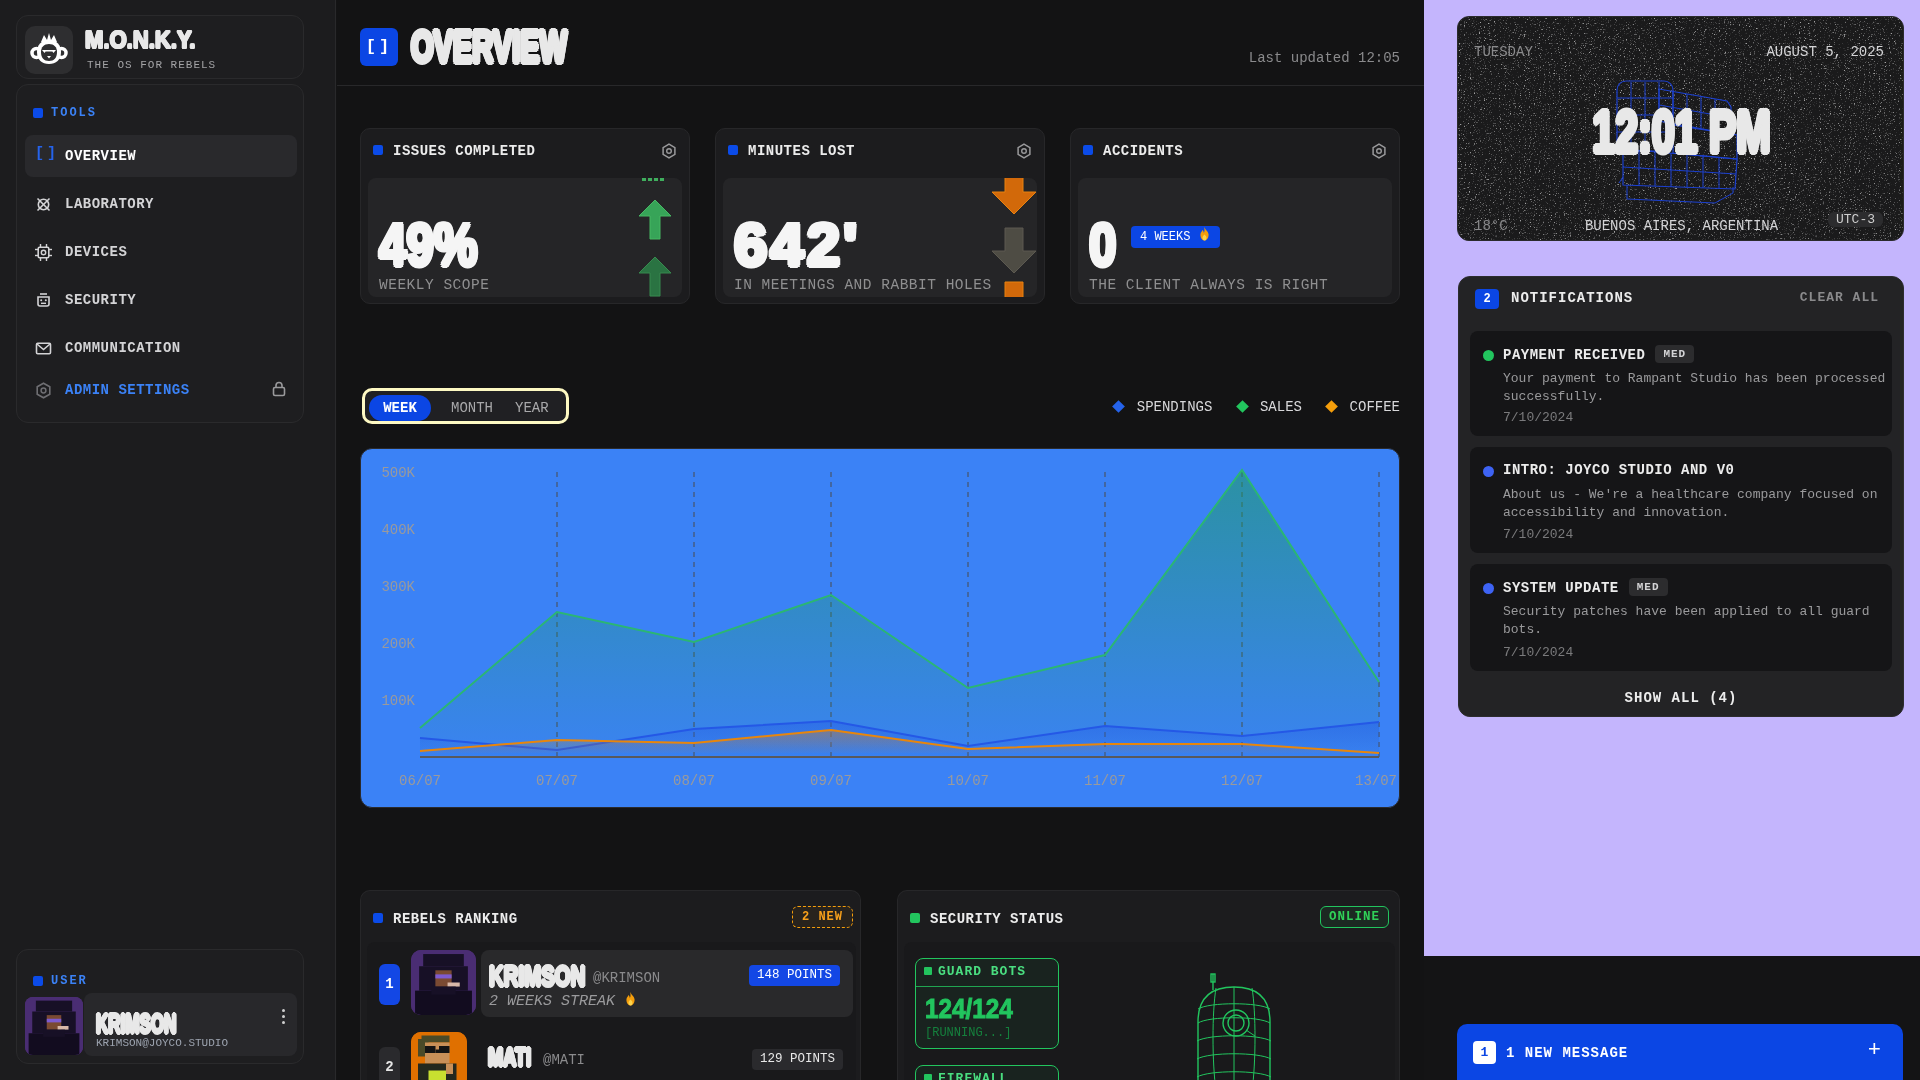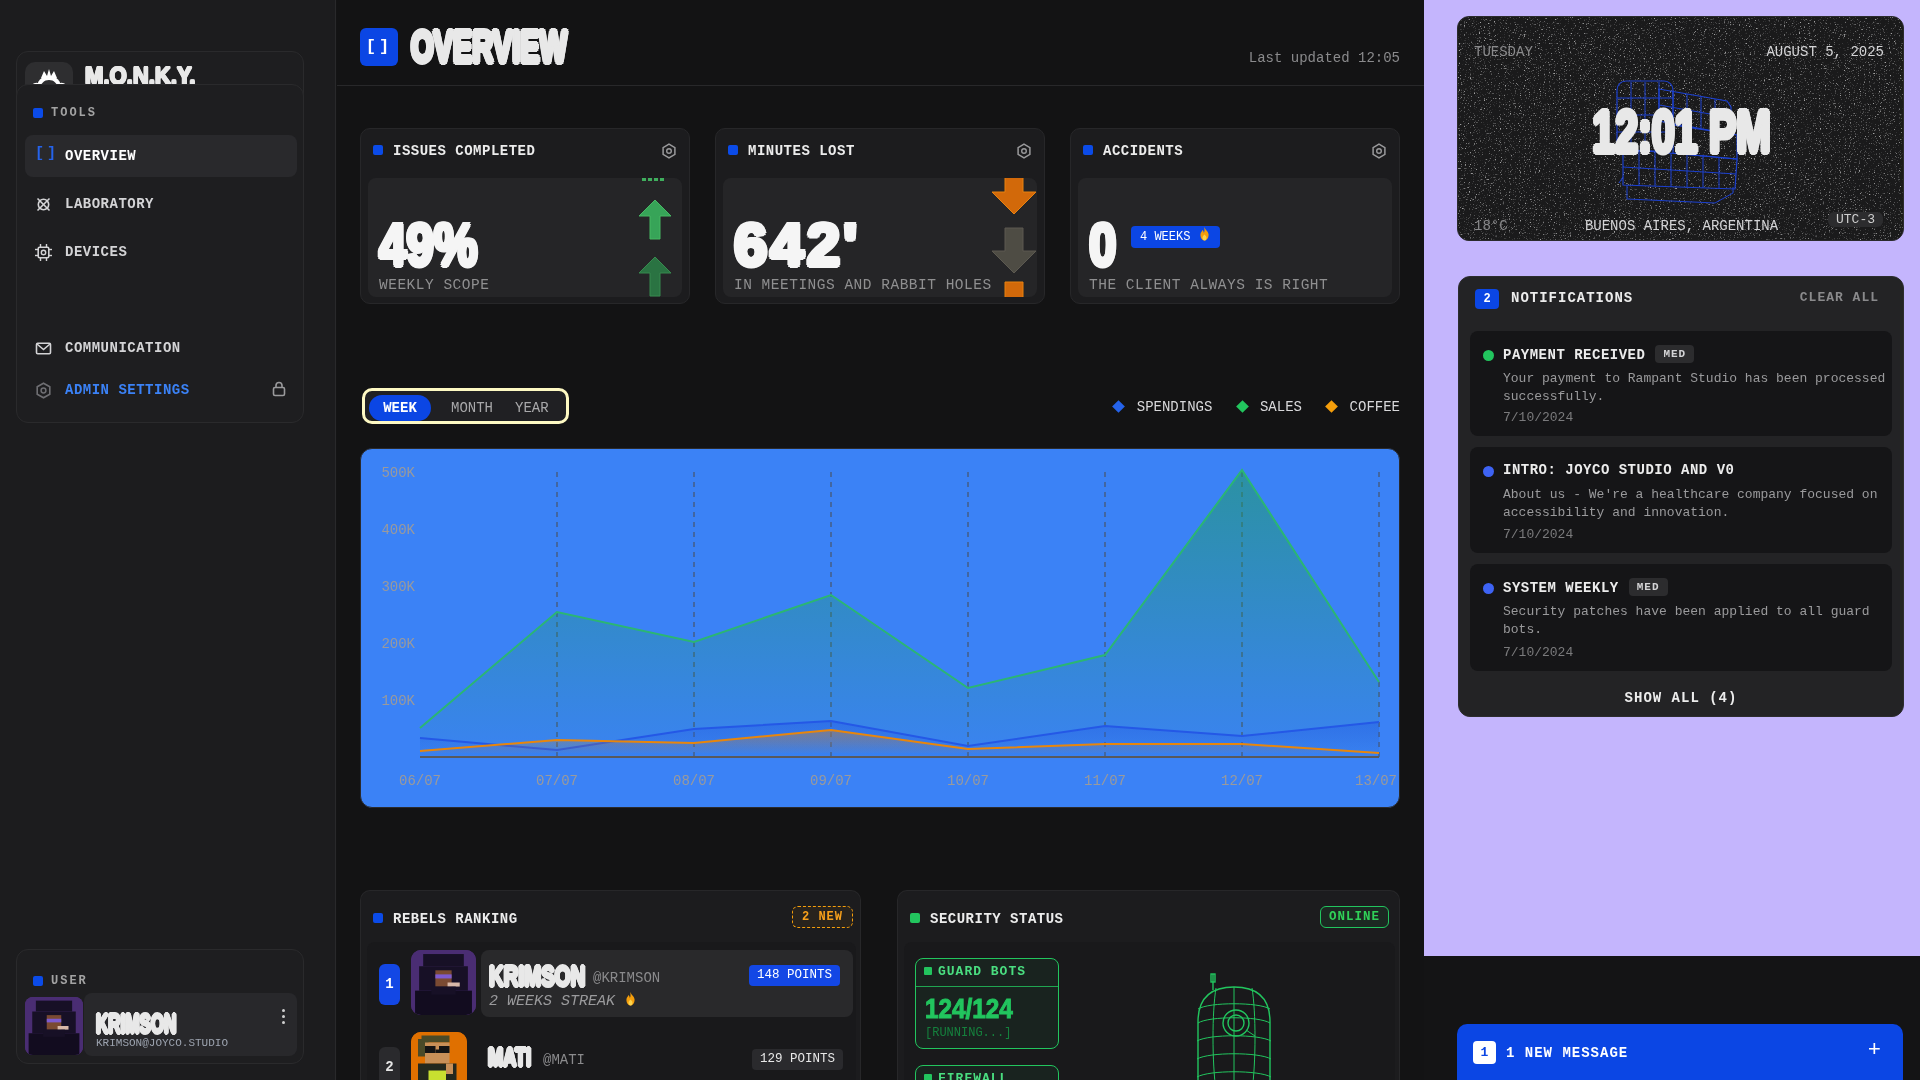--- a/index.html
+++ b/index.html
@@ -14,21 +14,21 @@
 
 
 #sidebar { left:0; top:0; width:336px; height:1080px; background:#1c1c1e; border-right:1px solid #29292b; }
 #main { left:337px; top:0; width:1087px; height:1080px; background:#131314; }
 #right { left:1424px; top:0; width:496px; height:956px; background:#c4b5fd; }
 
 .panel { background:#1e1e20; border:1px solid #2a2a2c; border-radius:12px; position:absolute; }
 
 
 #logo-box { position:absolute; left:8px; top:10px; width:48px; height:48px; border-radius:10px; background:#2e2e30; }
-.side-label { font-size:12px; font-weight:bold; letter-spacing:2px; color:#a3a3a3; }
+.side-label { font-size:12px; font-weight:bold; letter-spacing:2px; color:#3b82f6; }
 .bluesq { position:absolute; width:10px; height:10px; background:#0b4be8; border-radius:2px; }
 .nav-item { position:absolute; left:8px; width:272px; height:42px; border-radius:8px; font-size:14px; font-weight:bold; letter-spacing:0.5px; color:#d4d4d6; }
 .nav-item .lbl { position:absolute; left:40px; top:13px; }
 .nav-item .ic { position:absolute; left:10px; top:13px; width:17px; height:17px; }
 
 
 #mhead { left:0; top:0; width:1087px; height:86px; border-bottom:1px solid #28282a; position:absolute; }
 
 
 .scard { position:absolute; top:128px; width:330px; height:176px; background:#1c1c1e; border:1px solid #272729; border-radius:10px; }
@@ -79,21 +79,21 @@
       <rect x="8" y="4" width="3" height="2" fill="#141414"></rect>
       <rect x="7" y="5" width="1" height="1" fill="#141414"></rect>
       <rect x="2" y="9" width="11" height="7" fill="#23281e"></rect>
       <rect x="5" y="11" width="5" height="4" fill="#c8e030"></rect>
       <rect x="10" y="9" width="2" height="3" fill="#c89058"></rect>
     </symbol>
   </defs>
 </svg>
 
 <div id="sidebar" class="abs">
-  <div class="panel" style="left:16px; top:15px; width:288px; height:64px;margin-top:36px;">
+  <div class="panel" style="left:16px; top:15px; width:288px; height:64px;">
     <div id="logo-box"></div>
     <svg style="position:absolute;left:13px;top:15px;" width="38" height="38" viewBox="0 0 38 38">
       <circle cx="6.5" cy="22" r="4.5" fill="none" stroke="#fff" stroke-width="3.5"></circle>
       <circle cx="31.5" cy="22" r="4.5" fill="none" stroke="#fff" stroke-width="3.5"></circle>
       <path d="M19 9 C27 9 31 14 31 21 C31 29 26 33 19 33 C12 33 7 29 7 21 C7 14 11 9 19 9 Z" fill="#fff"></path>
       <path d="M11 11 L14 4 L17 9 L19 2 L21 9 L24 4 L27 11 Z" fill="#fff"></path>
       <path d="M19 13 C24 13 27 16 27 21 C27 27 24 30 19 30 C14 30 11 27 11 21 C11 16 14 13 19 13 Z" fill="#2e2e30"></path>
       <path d="M12 19 L17 19 L14.5 22 Z" fill="#fff"></path>
       <path d="M21 19 L26 19 L23.5 22 Z" fill="#fff"></path>
       <rect x="16" y="19" width="6" height="1.5" fill="#fff"></rect>
@@ -127,20 +127,30 @@
         </svg>
       <span class="lbl">DEVICES</span>
       </div>
     <div class="nav-item" style="top:98px;">
       <svg class="ic" viewBox="0 0 17 17">
           <circle cx="8.5" cy="8.5" r="5.2" fill="none" stroke="#d4d4d6" stroke-width="1.6"></circle>
           <line x1="2.5" y1="2.5" x2="14.5" y2="14.5" stroke="#d4d4d6" stroke-width="1.6"></line>
           <line x1="14.5" y1="2.5" x2="2.5" y2="14.5" stroke="#d4d4d6" stroke-width="1.6"></line>
         </svg>
       <span class="lbl">LABORATORY</span>
+      </div>
+    <div class="nav-item" style="top:194px;">
+      <svg class="ic" viewBox="0 0 17 17">
+          <path d="M3 5 h11 v7 a2 2 0 0 1 -2 2 h-7 a2 2 0 0 1 -2 -2 Z" fill="none" stroke="#d4d4d6" stroke-width="1.6"></path>
+          <line x1="5" y1="2" x2="12" y2="2" stroke="#d4d4d6" stroke-width="1.6"></line>
+          <circle cx="6.2" cy="8.3" r="1" fill="#d4d4d6"></circle>
+          <circle cx="10.8" cy="8.3" r="1" fill="#d4d4d6"></circle>
+          <line x1="6" y1="11.3" x2="11" y2="11.3" stroke="#d4d4d6" stroke-width="1.4"></line>
+        </svg>
+      <span class="lbl">SECURITY</span>
       </div>
     <div class="nav-item" style="top:242px;">
       <svg class="ic" viewBox="0 0 17 17">
           <rect x="1.5" y="3.2" width="14" height="10.6" rx="1.2" fill="none" stroke="#d4d4d6" stroke-width="1.6"></rect>
           <path d="M2 4 L8.5 9.5 L15 4" fill="none" stroke="#d4d4d6" stroke-width="1.6"></path>
         </svg>
       <span class="lbl">COMMUNICATION</span>
       </div>
     <div class="nav-item" style="top:284px; color:#3b82f6;">
       <svg class="ic" viewBox="0 0 17 17">
@@ -412,21 +422,21 @@
       <div class="da" style="position:absolute;left:33px;top:79px;">7/10/2024</div>
     </div>
     <div class="ncard" style="top:170px;height:106px;">
       <div style="position:absolute;left:13px;top:19px;width:11px;height:11px;border-radius:50%;background:#3e63f4;"></div>
       <div style="position:absolute;left:33px;top:14px;"><span class="ti">INTRO: JOYCO STUDIO AND V0</span></div>
       <div class="de" style="position:absolute;left:33px;top:39px;">About us - We're a healthcare company focused on<br>accessibility and innovation.</div>
       <div class="da" style="position:absolute;left:33px;top:80px;">7/10/2024</div>
     </div>
     <div class="ncard" style="top:287px;height:107px;">
       <div style="position:absolute;left:13px;top:19px;width:11px;height:11px;border-radius:50%;background:#3e63f4;"></div>
-      <div style="position:absolute;left:33px;top:14px;"><span class="ti">SYSTEM WEEKLY</span><span class="medbadge">MED</span></div>
+      <div style="position:absolute;left:33px;top:14px;"><span class="ti">SYSTEM UPDATE</span><span class="medbadge">MED</span></div>
       <div class="de" style="position:absolute;left:33px;top:39px;">Security patches have been applied to all guard<br>bots.</div>
       <div class="da" style="position:absolute;left:33px;top:81px;">7/10/2024</div>
     </div>
     <div style="position:absolute;left:0;top:413px;width:100%;text-align:center;font-size:14px;font-weight:bold;letter-spacing:1px;color:#ececec;">SHOW ALL (4)</div>
   </div>
 
   <div id="bluebar" class="abs">
     <div style="position:absolute;left:16px;top:17px;width:23px;height:23px;background:#fff;border-radius:4px;text-align:center;line-height:23px;font-size:13px;font-weight:bold;color:#0b46e4;">1</div>
     <div style="position:absolute;left:49px;top:21px;font-size:14px;font-weight:bold;color:#fff;letter-spacing:1px;">1 NEW MESSAGE</div>
     <div style="position:absolute;right:22px;top:14px;font-size:22px;color:#fff;">+</div>

